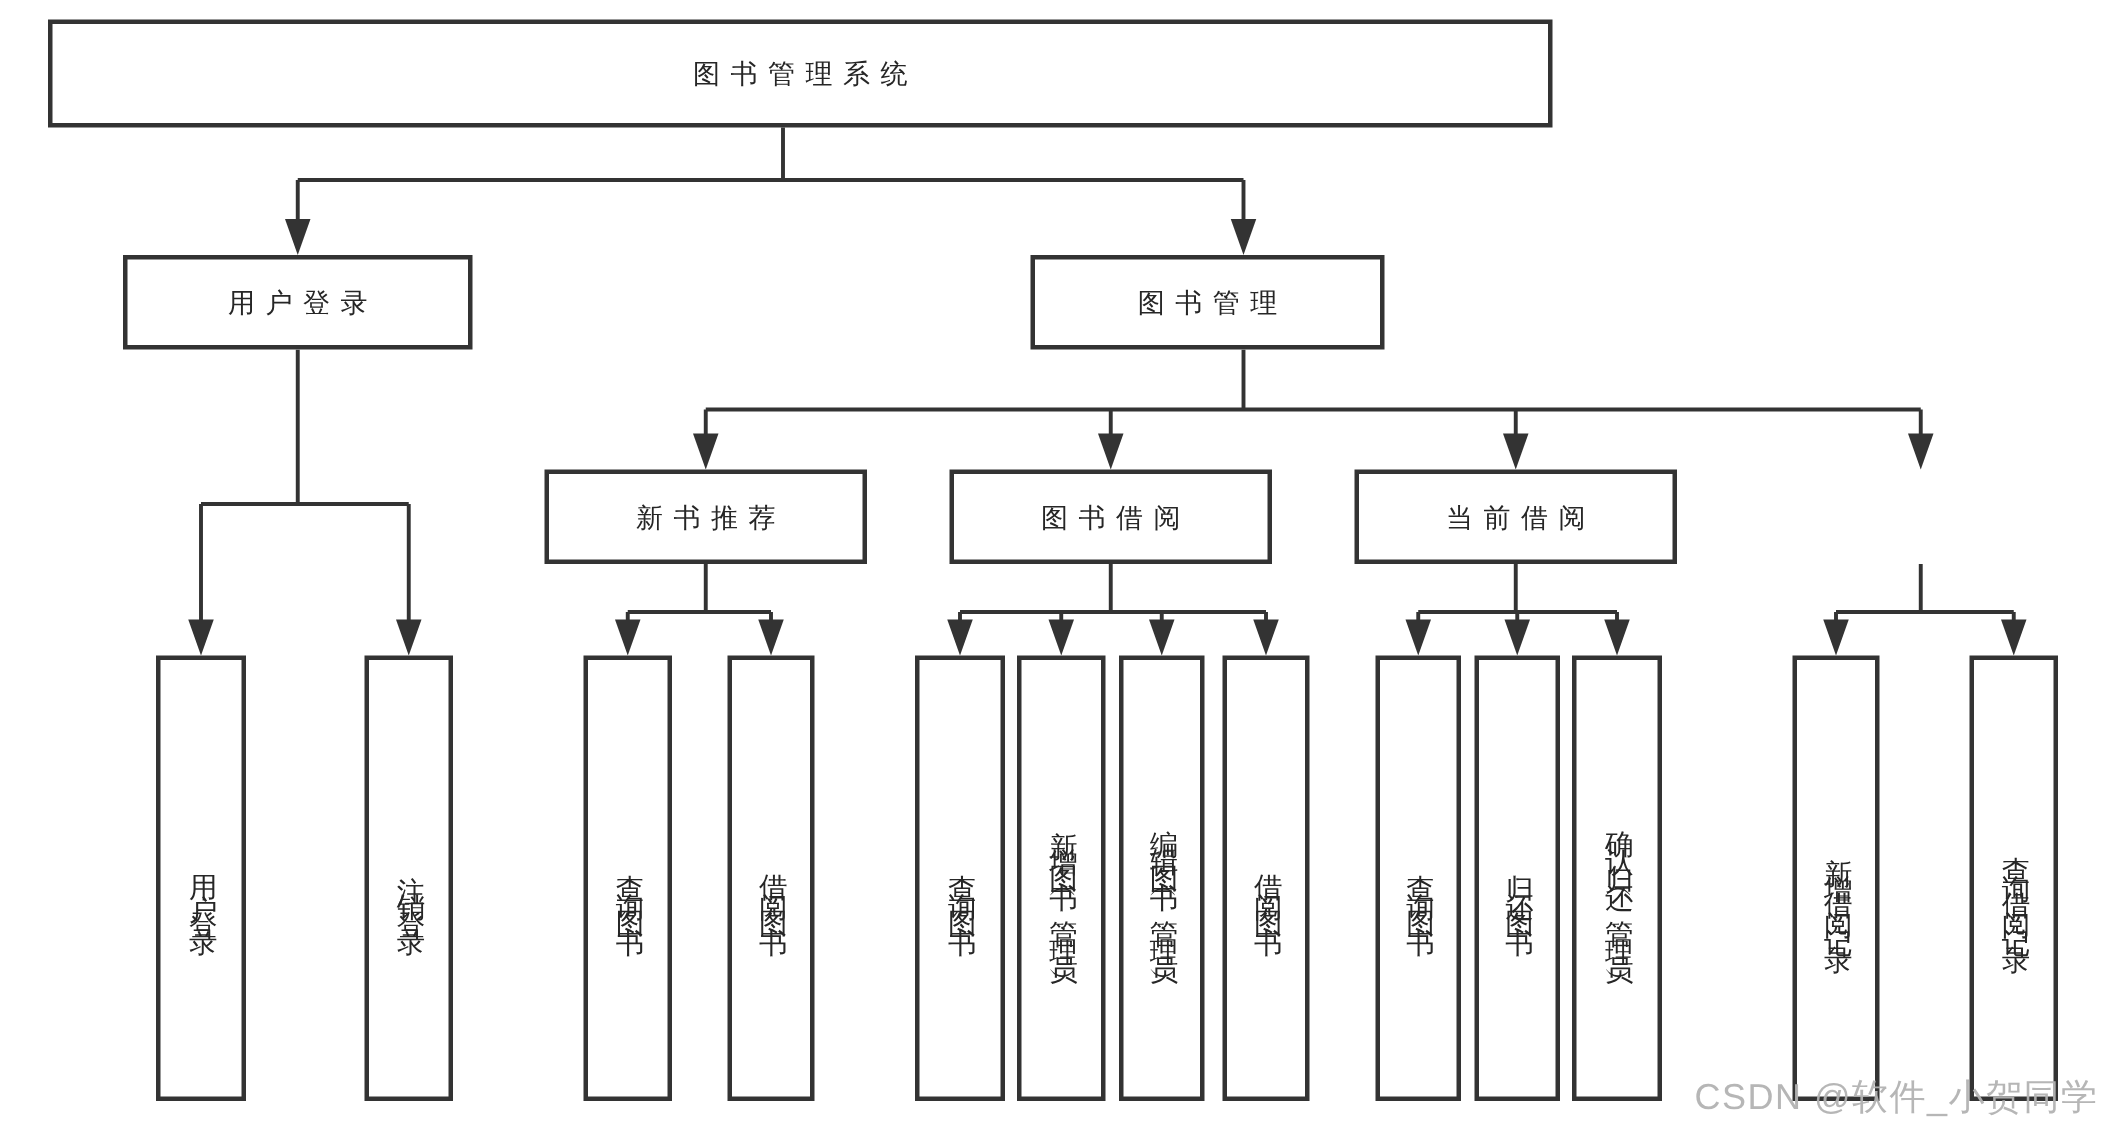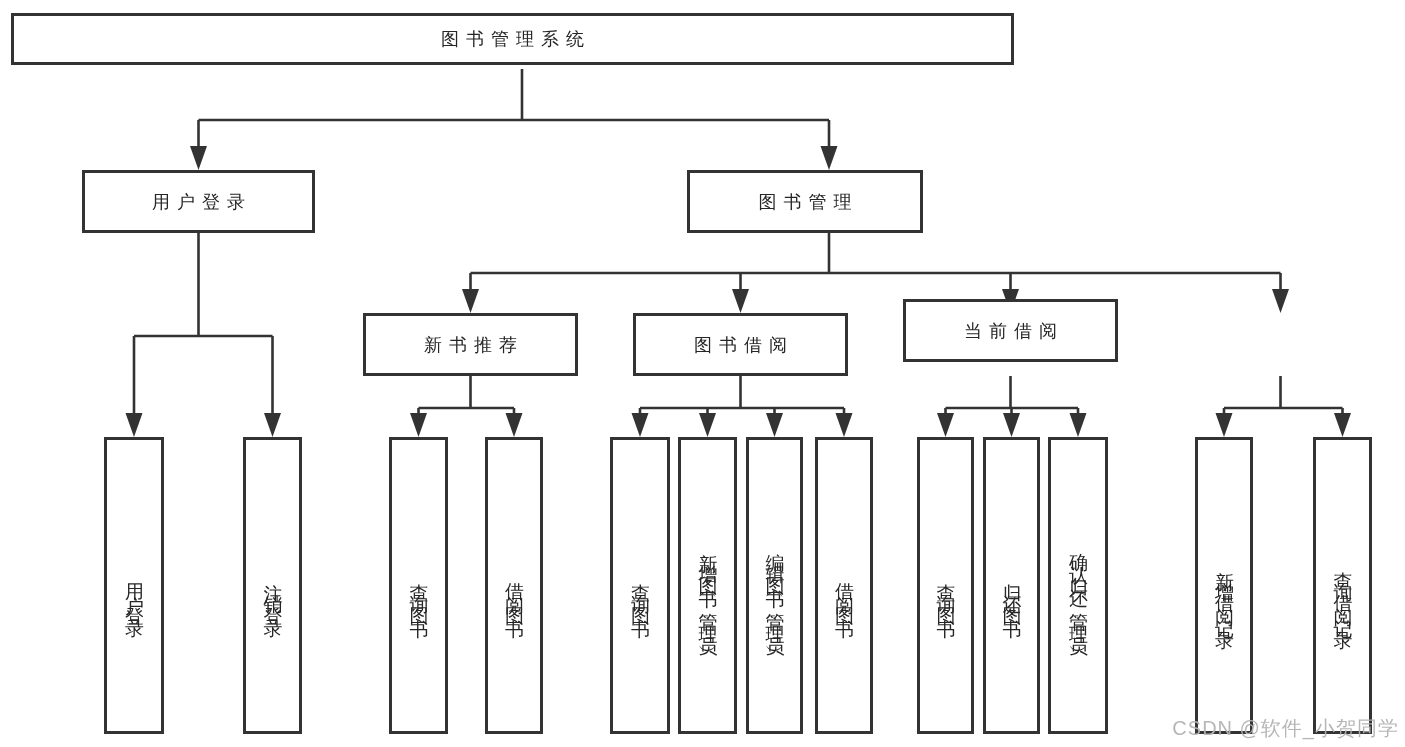--- a/index.html
+++ b/index.html
@@ -17,21 +17,21 @@
   .leaf {
     position:absolute; box-sizing:border-box; background:#ffffff;
     border:3px solid #333333; top:437px; height:297px;
     display:flex; align-items:center; justify-content:center; color:#262626;
   }
   .vlabel {
     writing-mode:vertical-rl; text-orientation:mixed; line-height:1.1;
     font-size:19px; letter-spacing:12px; margin-bottom:-12px; white-space:nowrap;
   }
   .watermark {
-    position:absolute; top:715px; right:6px; font-size:20px;
+    position:absolute; top:715px; right:6px; font-size:24px;
     color:rgba(178,178,178,0.95); letter-spacing:1px; white-space:nowrap;
   }
 </style>
 </head>
 <body>
 
 <div class="stage">
 
   <svg class="wires" width="1405" height="747" viewBox="0 0 1405 747" aria-hidden="true">
     <g stroke="#333333" stroke-width="2.6" fill="none">
@@ -85,38 +85,38 @@
       <polygon points="774.5,437 766,413 783,413"></polygon>
       <polygon points="844,437 835.5,413 852.5,413"></polygon>
       <polygon points="945.5,437 937,413 954,413"></polygon>
       <polygon points="1011.5,437 1003,413 1020,413"></polygon>
       <polygon points="1078,437 1069.5,413 1086.5,413"></polygon>
       <polygon points="1224,437 1215.5,413 1232.5,413"></polygon>
       <polygon points="1342.5,437 1334,413 1351,413"></polygon>
     </g>
   </svg>
 
-  <div class="node" style="left:11px;top:13px;width:1003px;height:52px">
+  <div class="node" style="left:32px;top:13px;width:1003px;height:72px">
     <span class="hlabel">图书管理系统</span>
   </div>
 
   <div class="node" style="left:82px;top:170px;width:233px;height:63px">
     <span class="hlabel">用户登录</span>
   </div>
   <div class="node" style="left:687px;top:170px;width:236px;height:63px">
     <span class="hlabel">图书管理</span>
   </div>
 
   <div class="node" style="left:363px;top:313px;width:215px;height:63px">
     <span class="hlabel">新书推荐</span>
   </div>
   <div class="node" style="left:633px;top:313px;width:215px;height:63px">
     <span class="hlabel">图书借阅</span>
   </div>
-  <div class="node" style="left:903px;top:299px;width:215px;height:63px">
+  <div class="node" style="left:903px;top:313px;width:215px;height:63px">
     <span class="hlabel">当前借阅</span>
   </div>
 
   <div class="leaf" style="left:104px;width:60px">
     <span class="vlabel">用户登录</span>
   </div>
   <div class="leaf" style="left:243px;width:59px">
     <span class="vlabel">注销登录</span>
   </div>
 

